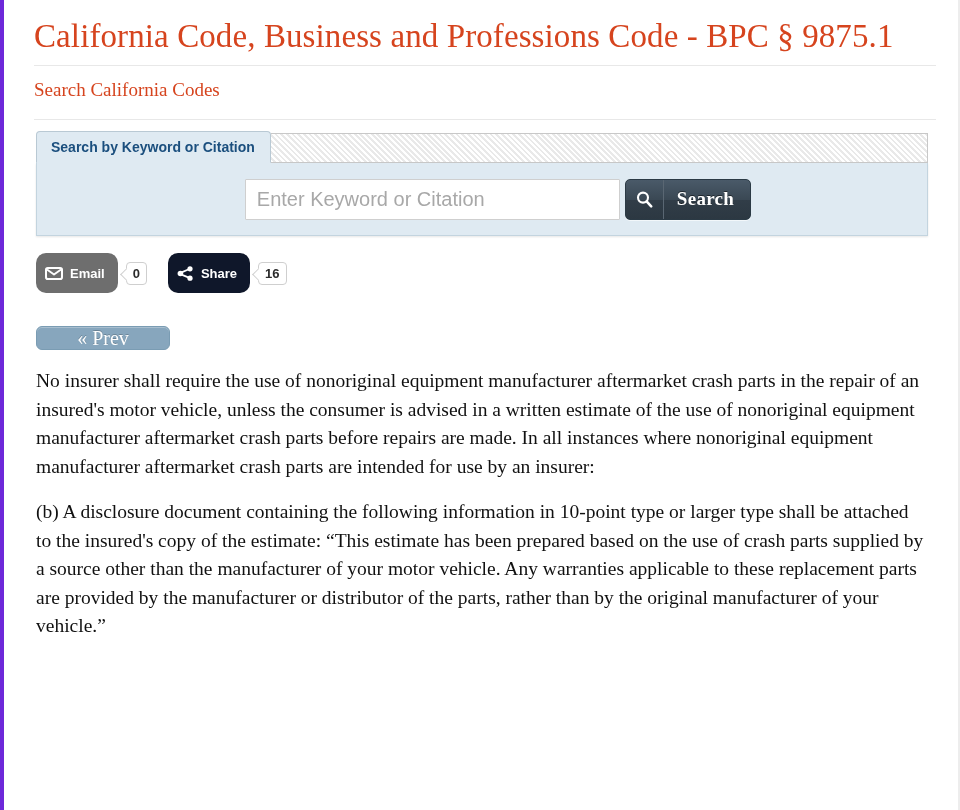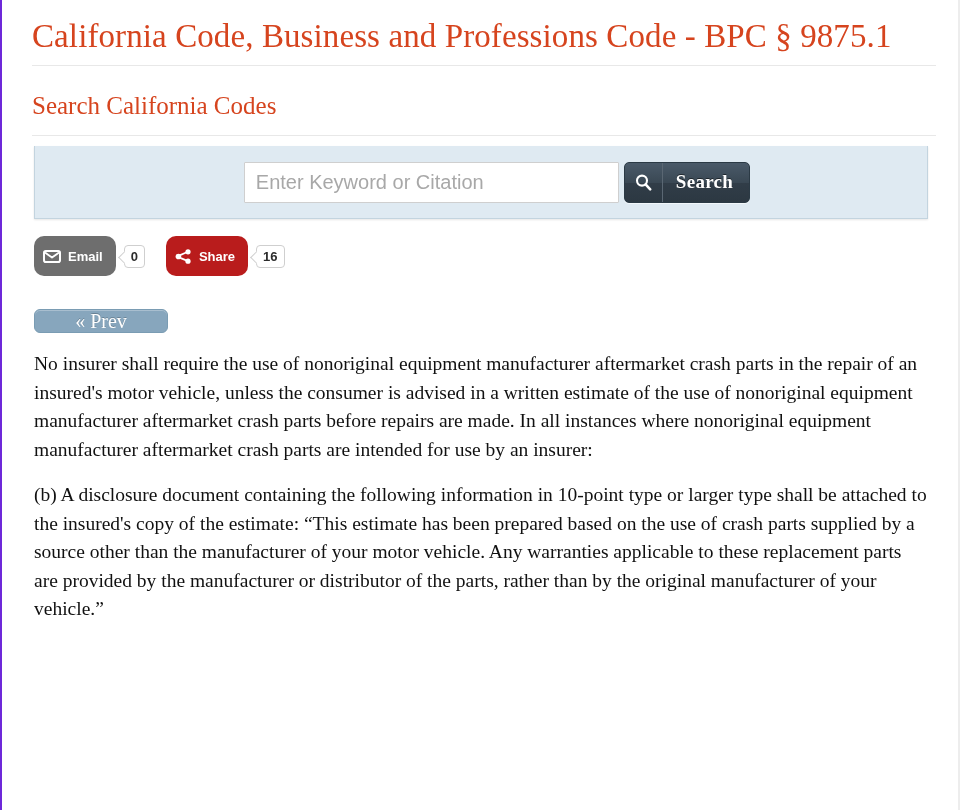--- a/index.html
+++ b/index.html
@@ -12,21 +12,21 @@
     height: 810px;
     overflow: hidden;
     font-family: "Liberation Serif", serif;
     color: #1a1a1a;
     position: relative;
   }
   .page {
     position: absolute;
     inset: 0;
     background: #ffffff;
-    border-left: 2px solid #6d28d9;
+    border-left: 4px solid #6d28d9;
     border-right: 2px solid #ededed;
     box-sizing: border-box;
     padding: 0;
   }
   .inner {
     padding: 0 12px 0 30px;
   }
 
   
   .doc-title {
@@ -46,25 +46,25 @@
     border: 0;
   }
   .rule.dotted {
     background: transparent;
     border-top: 1px solid #e8e8e8;
   }
 
   .section-title {
     font-family: "Liberation Serif", serif;
     color: #d6441e;
-    font-size: 25px;
+    font-size: 19px;
     line-height: 30px;
     font-weight: normal;
     margin: 0;
-    padding: 24px 0 14px 0;
+    padding: 8px 0 14px 0;
   }
 
   
   .search-panel {
     margin: 9px 18px 0 2px;
     position: relative;
   }
   .tabstrip {
     display: flex;
     align-items: flex-end;
@@ -189,21 +189,21 @@
     border-radius: 10px;
     padding: 0 13px 0 9px;
     cursor: pointer;
     font-family: "Liberation Sans", sans-serif;
     font-size: 13px;
     font-weight: bold;
     color: #ffffff;
     border: none;
   }
   .sbtn.email { background: #6e6e6e; }
-  .sbtn.share { background: #b91c1c; }
+  .sbtn.share { background: #0f172a; }
   .sbtn .glyph {
     display: flex;
     align-items: center;
     margin-right: 7px;
   }
   .bubble {
     position: relative;
     margin-left: 8px;
     min-width: 21px;
     height: 23px;
@@ -279,20 +279,26 @@
 <div class="page">
   <div class="inner">
 
     <h1 class="doc-title">California Code, Business and Professions Code - BPC § 9875.1</h1>
     <div class="rule dotted"></div>
 
     <h2 class="section-title">Search California Codes</h2>
     <div class="rule dotted"></div>
 
     <div class="search-panel">
+      <div class="tabstrip">
+        <div class="tab-active">
+          <span>Search by Keyword or Citation</span>
+        </div>
+        <div class="tab-filler"></div>
+      </div>
 
       <div class="search-body">
         <div class="search-row">
           <input class="search-input" type="text" placeholder="Enter Keyword or Citation" style="">
           <button class="search-btn">
             <span class="ico">
               <svg width="19" height="19" viewBox="0 0 19 19" aria-hidden="true">
                 <circle cx="8" cy="7.6" r="5" fill="none" stroke="#ffffff" stroke-width="2.1"></circle>
                 <line x1="11.6" y1="11.4" x2="16.2" y2="16.3" stroke="#ffffff" stroke-width="2.6" stroke-linecap="round"></line>
               </svg>

